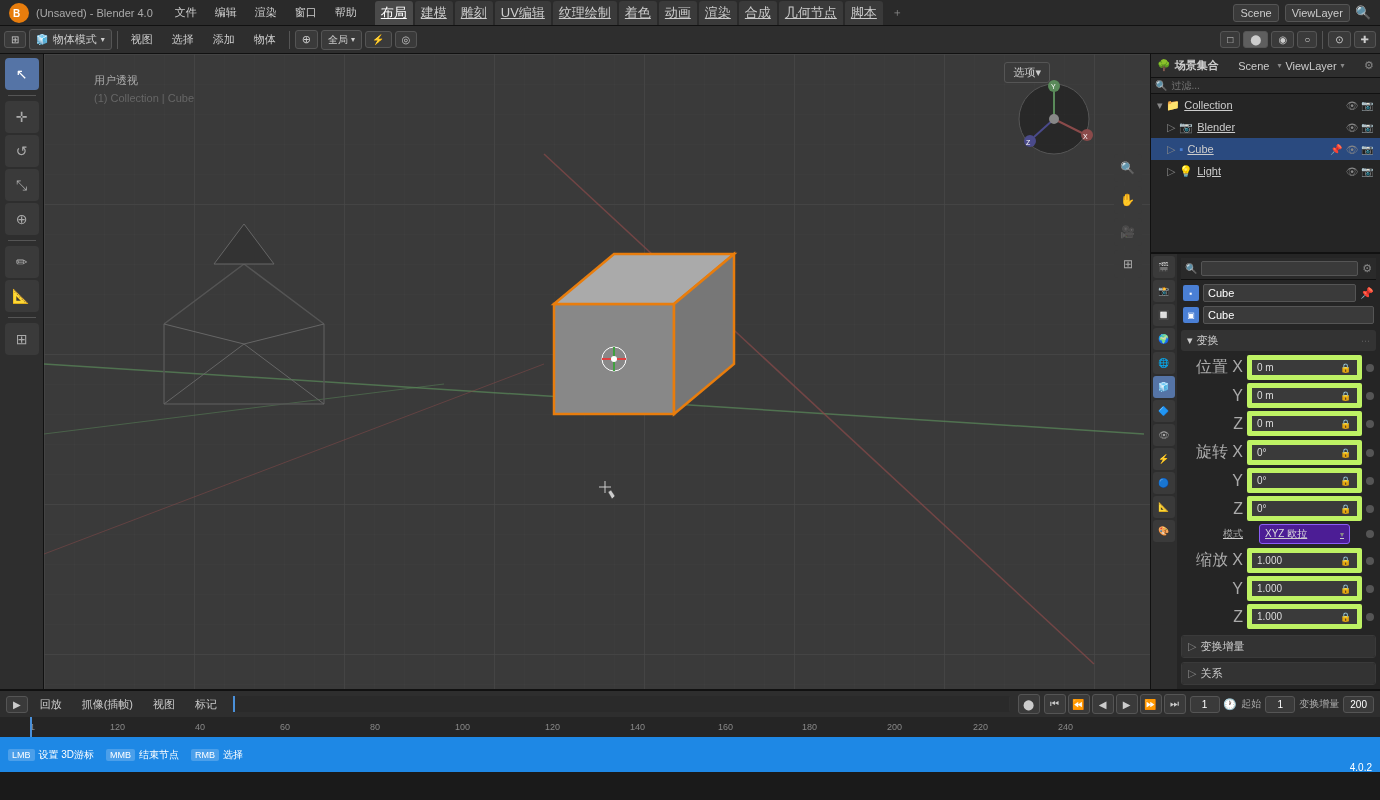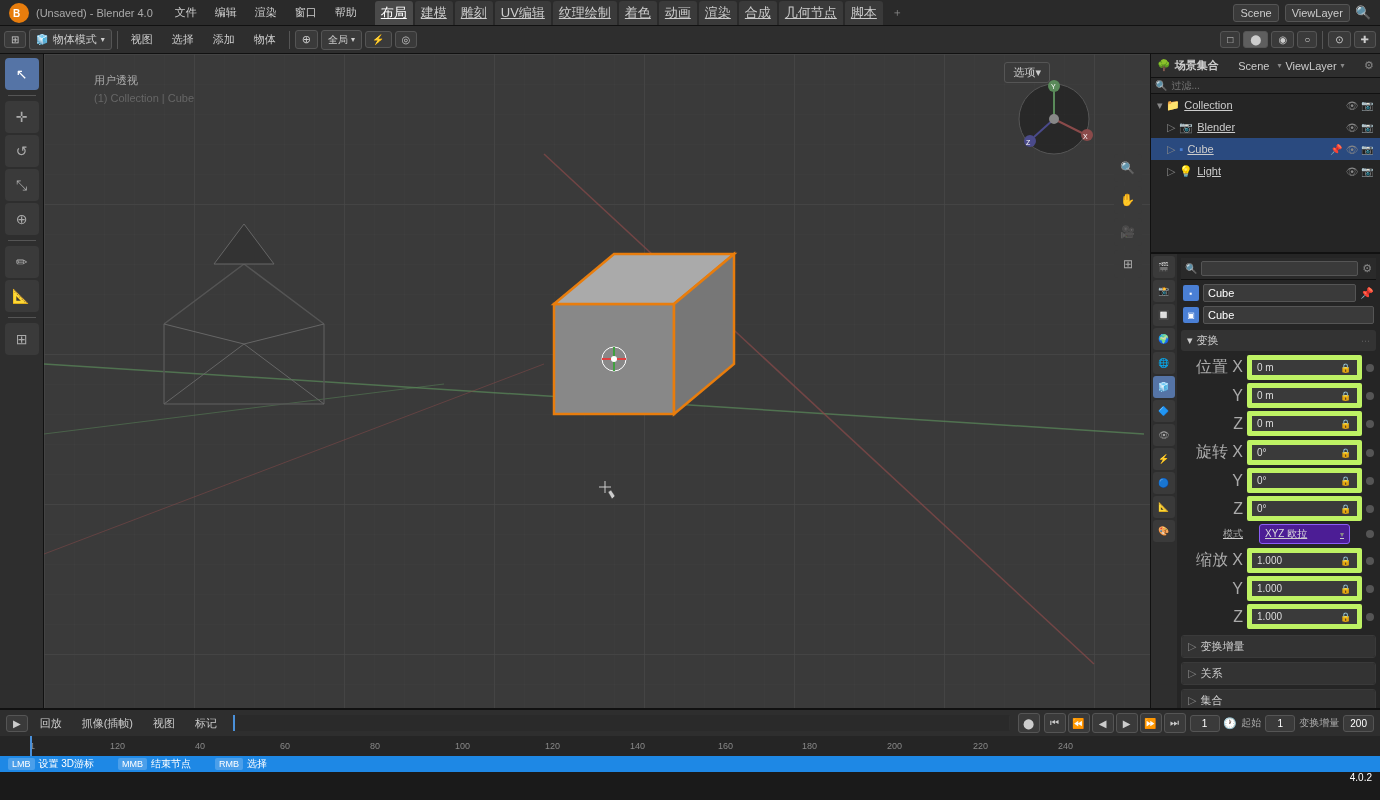--- a/index.html
+++ b/index.html
@@ -397,26 +397,26 @@
       text-align: center;
     }
     .timeline-label {
       font-size: 10px;
       color: #aaa;
     }
 
     
     #status-bar {
       width: 100%;
-      height: 16px;
+      height: 35px;
       background: #1e88e5;
       display: flex;
       align-items: center;
       padding: 0 8px;
-      gap: 24px;
+      gap: 12px;
     }
     .status-item {
       font-size: 10px;
       color: #fff;
       display: flex;
       align-items: center;
       gap: 4px;
     }
     .status-key {
       background: rgba(255,255,255,0.2);

